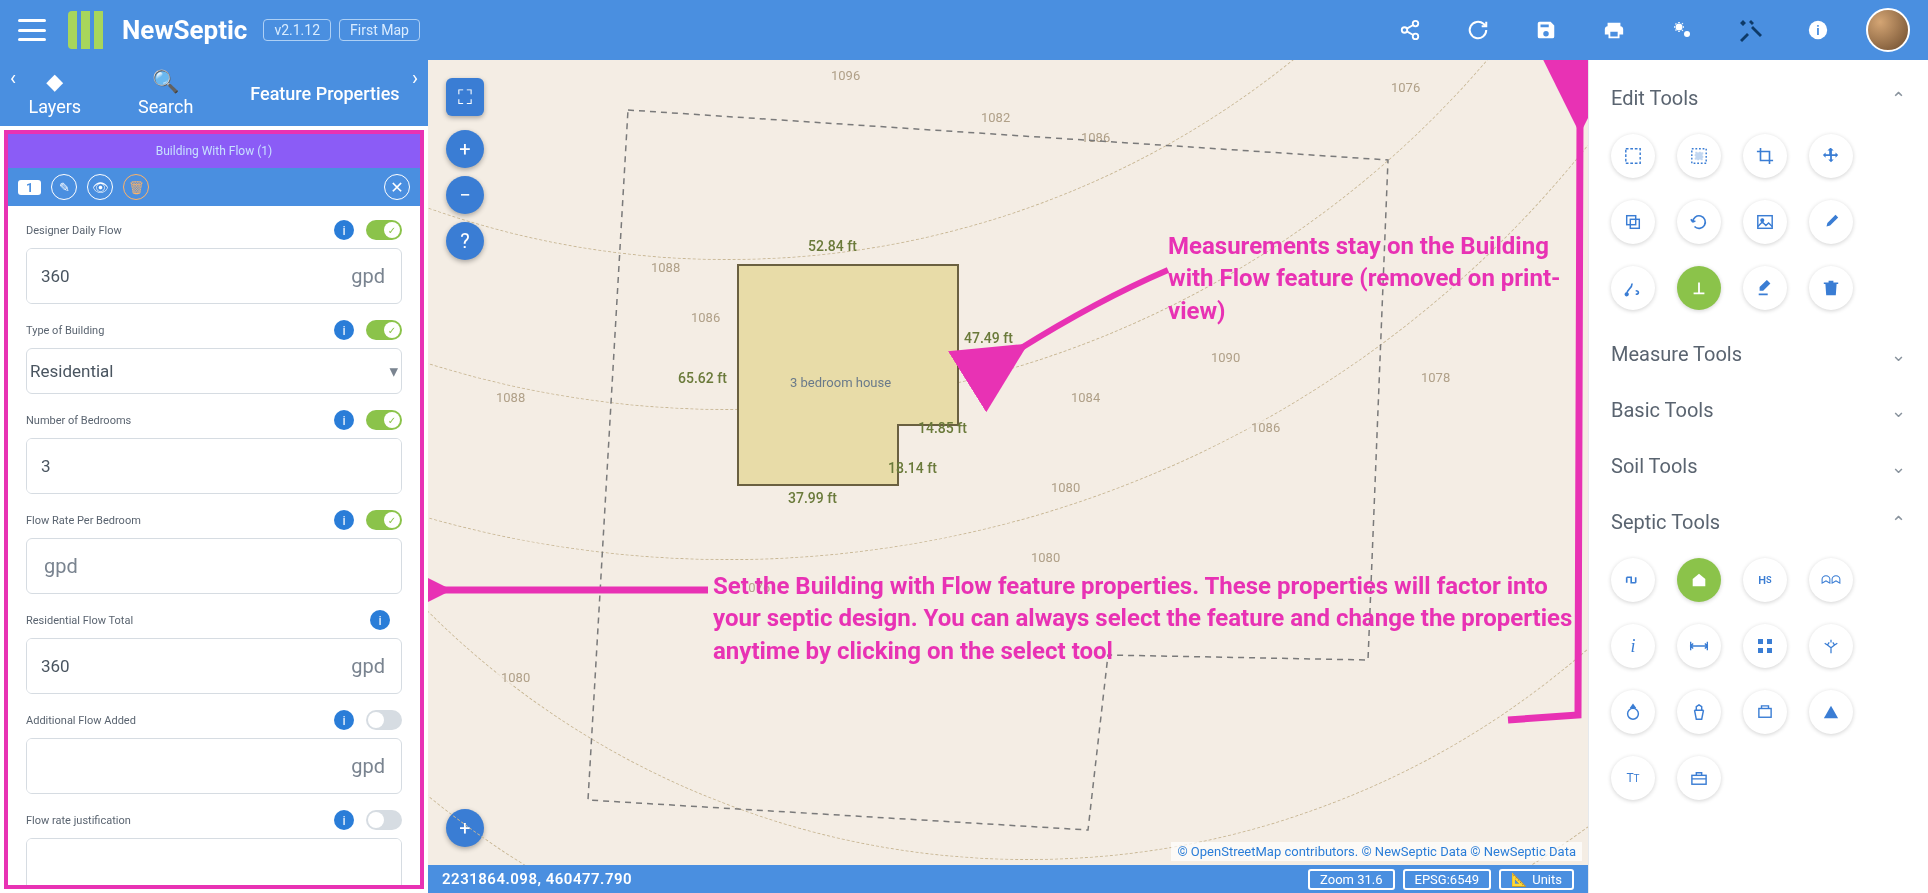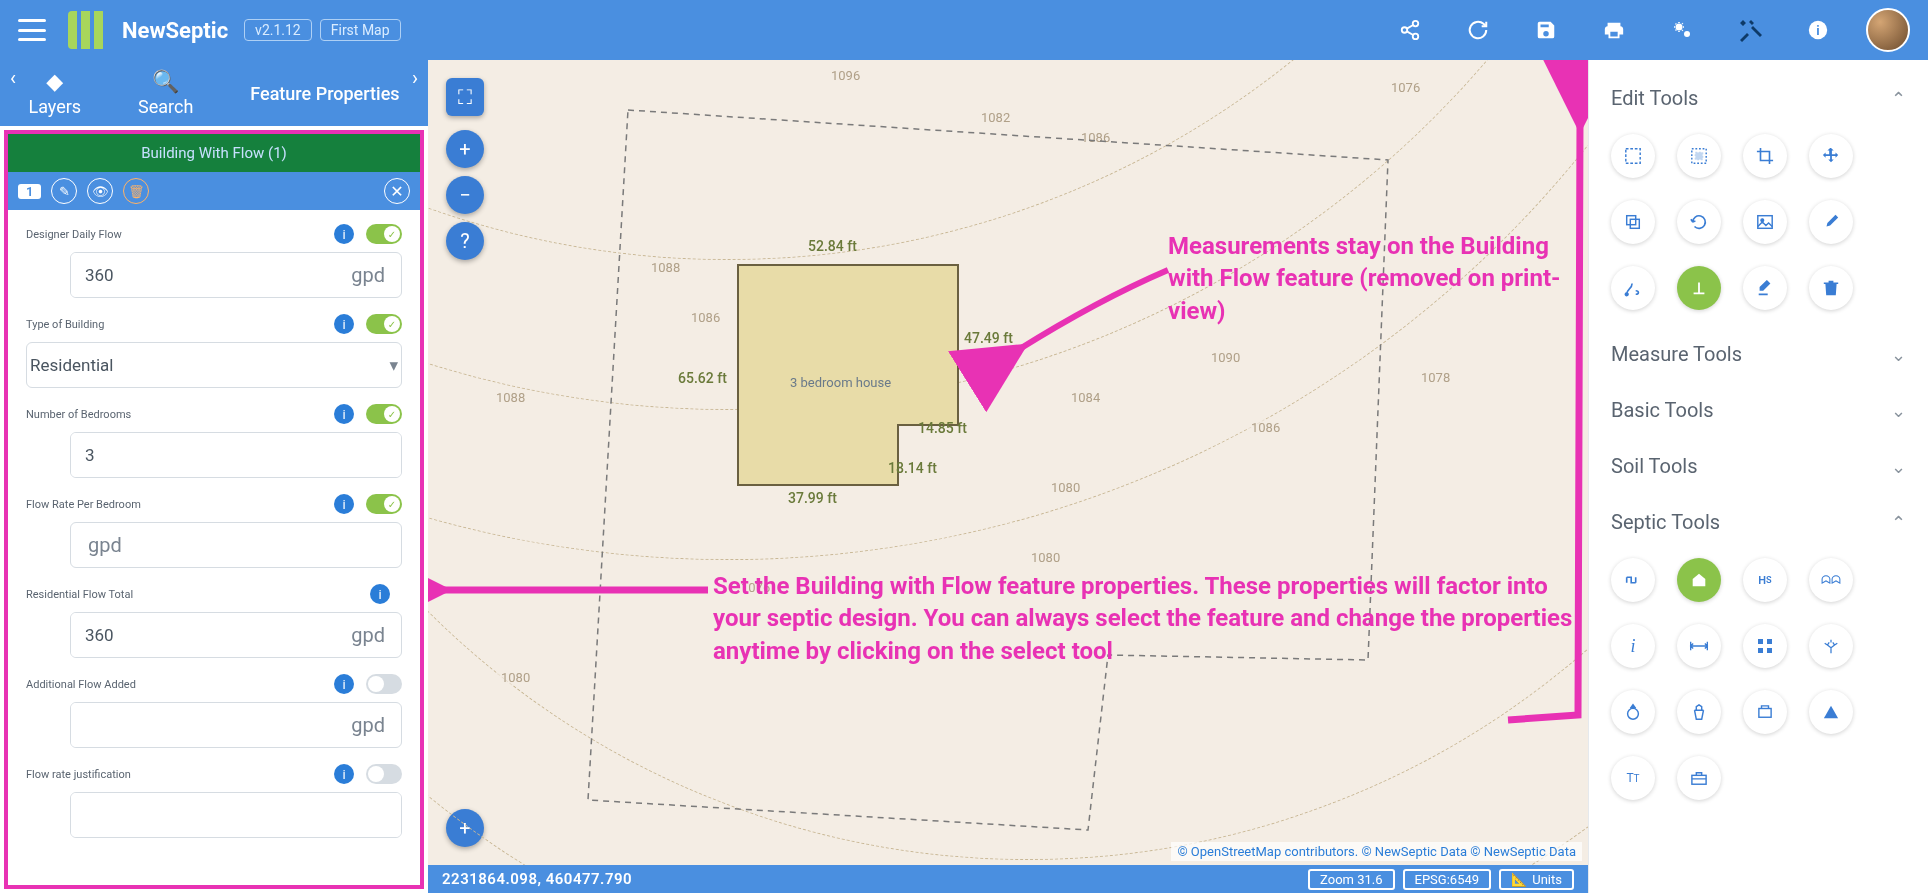--- a/index.html
+++ b/index.html
@@ -3,51 +3,51 @@
 <meta charset="utf-8">
 <style>
 * { box-sizing: border-box; margin: 0; padding: 0; font-family: -apple-system, BlinkMacSystemFont, "Segoe UI", Roboto, sans-serif; }
 body { width: 1928px; height: 893px; overflow: hidden; position: relative; background: #f4ede4; }
 
 
 .topbar { position: absolute; top: 0; left: 0; right: 0; height: 60px; background: #4a8fe0; display: flex; align-items: center; padding: 0 18px; color: #fff; z-index: 50; }
 .topbar .hamburger { width: 28px; height: 22px; margin-right: 22px; cursor: pointer; display:flex; flex-direction:column; justify-content:space-between;}
 .topbar .hamburger span{height:3px; background:#fff; border-radius:2px;}
 .topbar .logo { width: 38px; height: 38px; margin-right: 16px; background: repeating-linear-gradient(90deg,#a8d65b 0 9px,#4a8fe0 9px 13px); border-radius:4px;}
-.topbar .title { font-size: 22px; font-weight: 700; margin-right: 16px; }
+.topbar .title { font-size: 26px; font-weight: 700; margin-right: 16px; }
 .topbar .badge { border: 1px solid #aed0f5; border-radius: 4px; padding: 2px 10px; font-size: 14px; color:#d9ecff; margin-right: 8px; }
 .topbar .spacer { flex: 1; }
 .topbar .icon-btn { width: 40px; height: 40px; border-radius: 6px; display:flex; align-items:center; justify-content:center; margin-left: 28px; cursor:pointer; color:#fff; font-size:22px;}
 .topbar .avatar { width: 44px; height: 44px; border-radius: 50%; background: radial-gradient(circle at 30% 30%, #d4a574, #6b4a2c); margin-left: 28px; border:2px solid #fff;}
 
 
 .leftpanel { position:absolute; top:60px; left:0; width:428px; bottom:0; background:#fff; display:flex; flex-direction:column; z-index:40;}
 .lp-tabs { height:66px; background:#4a8fe0; display:flex; align-items:center; justify-content:space-around; color:#fff; position:relative;}
 .lp-tabs .arrow{position:absolute; top:6px; color:#fff; font-size:20px; cursor:pointer;}
 .lp-tabs .arrow.left{left:10px;} .lp-tabs .arrow.right{right:10px;}
 .lp-tab { text-align:center; cursor:pointer; font-size:18px;}
 .lp-tab .ico{font-size:22px; display:block; margin-bottom:2px;}
 .lp-body { flex:1; overflow:auto; border:4px solid #e832b4; margin:4px;}
-.lp-header { background:#15803d; color:#c7e0ff; text-align:center; padding:10px; font-size:15px;}
+.lp-header { background:#8b5cf6; color:#c7e0ff; text-align:center; padding:10px; font-size:12px;}
 .lp-toolbar { background:#4a8fe0; display:flex; align-items:center; padding:6px 10px; gap:10px;}
 .lp-toolbar .num-badge{background:#fff; color:#4a8fe0; border-radius:3px; padding:0 8px; font-size:13px; font-weight:600;}
 .lp-toolbar .circ{width:26px;height:26px;border:1.5px solid #fff;border-radius:50%;display:flex;align-items:center;justify-content:center;font-size:13px;cursor:pointer;color:#fff;}
 .lp-toolbar .circ.orange{color:#ffb366;border-color:#ffb366;}
 .lp-toolbar .spacer{flex:1;}
 .lp-toolbar .close{width:26px;height:26px;border:1.5px solid #fff;border-radius:50%;display:flex;align-items:center;justify-content:center;cursor:pointer;color:#fff;}
 .form { padding:14px 18px; }
 .field { margin-bottom:16px; }
 .field .row{display:flex; align-items:center; justify-content:space-between; margin-bottom:8px;}
 .field label { font-size:11px; color:#5a6470; }
 .field .info{width:20px;height:20px;border-radius:50%;background:#2a7dd8;color:#fff;font-size:13px;display:flex;align-items:center;justify-content:center;margin-left:auto;margin-right:12px;}
 .field .toggle{width:36px;height:20px;background:#8bc34a;border-radius:10px;position:relative;}
 .field .toggle.off{background:#d6dce2;}
 .field .toggle::after{content:"✓";position:absolute;right:2px;top:2px;width:16px;height:16px;background:#fff;border-radius:50%;font-size:10px;display:flex;align-items:center;justify-content:center;color:#8bc34a;}
 .field .toggle.off::after{content:"";left:2px;right:auto;}
-.input-wrap{display:flex;border:1px solid #d6dce2;border-radius:6px;overflow:hidden;height:46px;margin-left:44px;}
+.input-wrap{display:flex;border:1px solid #d6dce2;border-radius:6px;overflow:hidden;height:56px;}
 .input-wrap input{flex:1;border:none;padding:0 14px;font-size:17px;color:#4a5560;outline:none;}
 .input-wrap .unit{padding:0 16px;display:flex;align-items:center;color:#7a8490;font-size:20px;border-left:1px solid transparent;}
 .select-wrap{border:1px solid #d6dce2;border-radius:6px;height:46px;display:flex;align-items:center;padding:0 3px;justify-content:space-between;color:#4a5560;font-size:17px;cursor:pointer;}
 .select-wrap .caret{color:#7a8490;}
 
 
 .maparea{position:absolute;top:60px;left:428px;right:340px;bottom:0;background:#f4ede4;overflow:hidden;}
 .map-btn{position:absolute;width:38px;height:38px;background:#3a7dd4;color:#fff;border-radius:50%;display:flex;align-items:center;justify-content:center;font-size:20px;cursor:pointer;box-shadow:0 2px 5px rgba(0,0,0,.3);}
 .contour{position:absolute;border:1px dashed #c9b896;border-radius:50%;}
 .clabel{position:absolute;font-size:13px;color:#b0a088;background:rgba(244,237,228,.7);padding:0 3px;}

